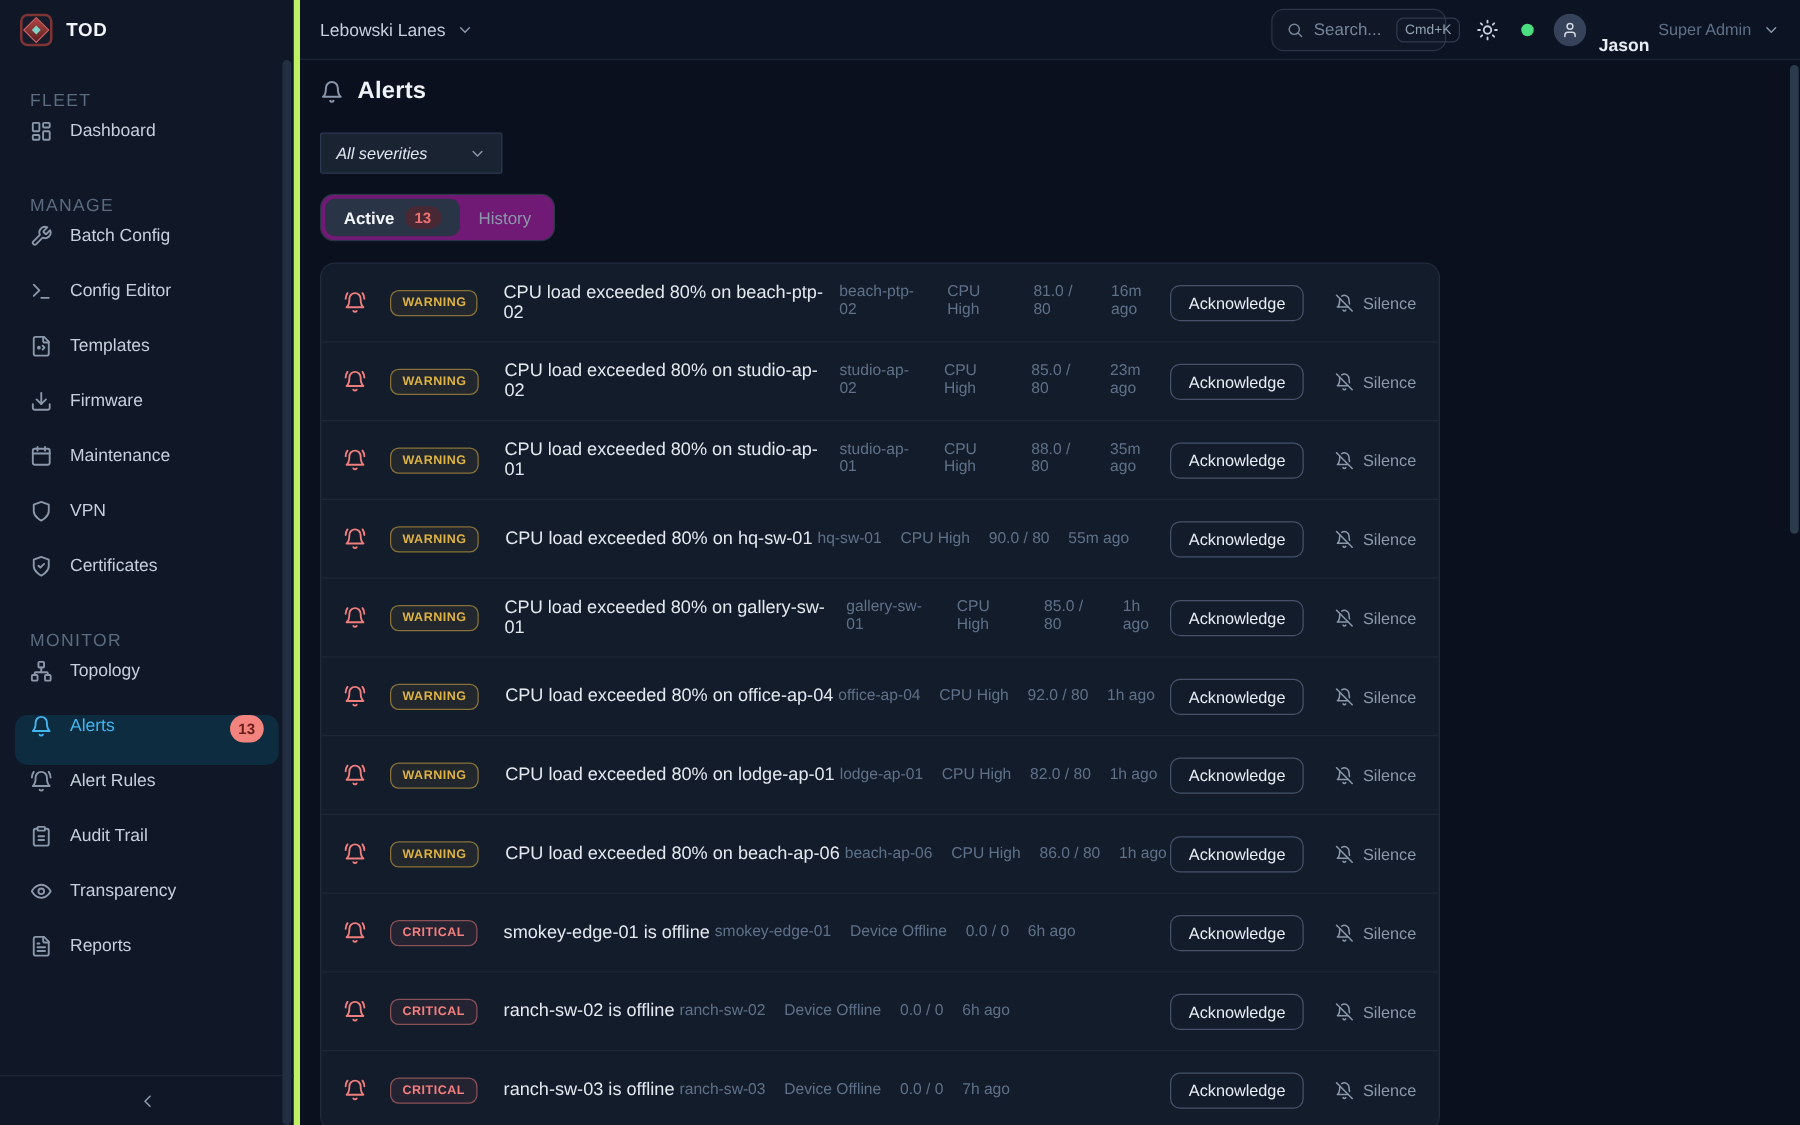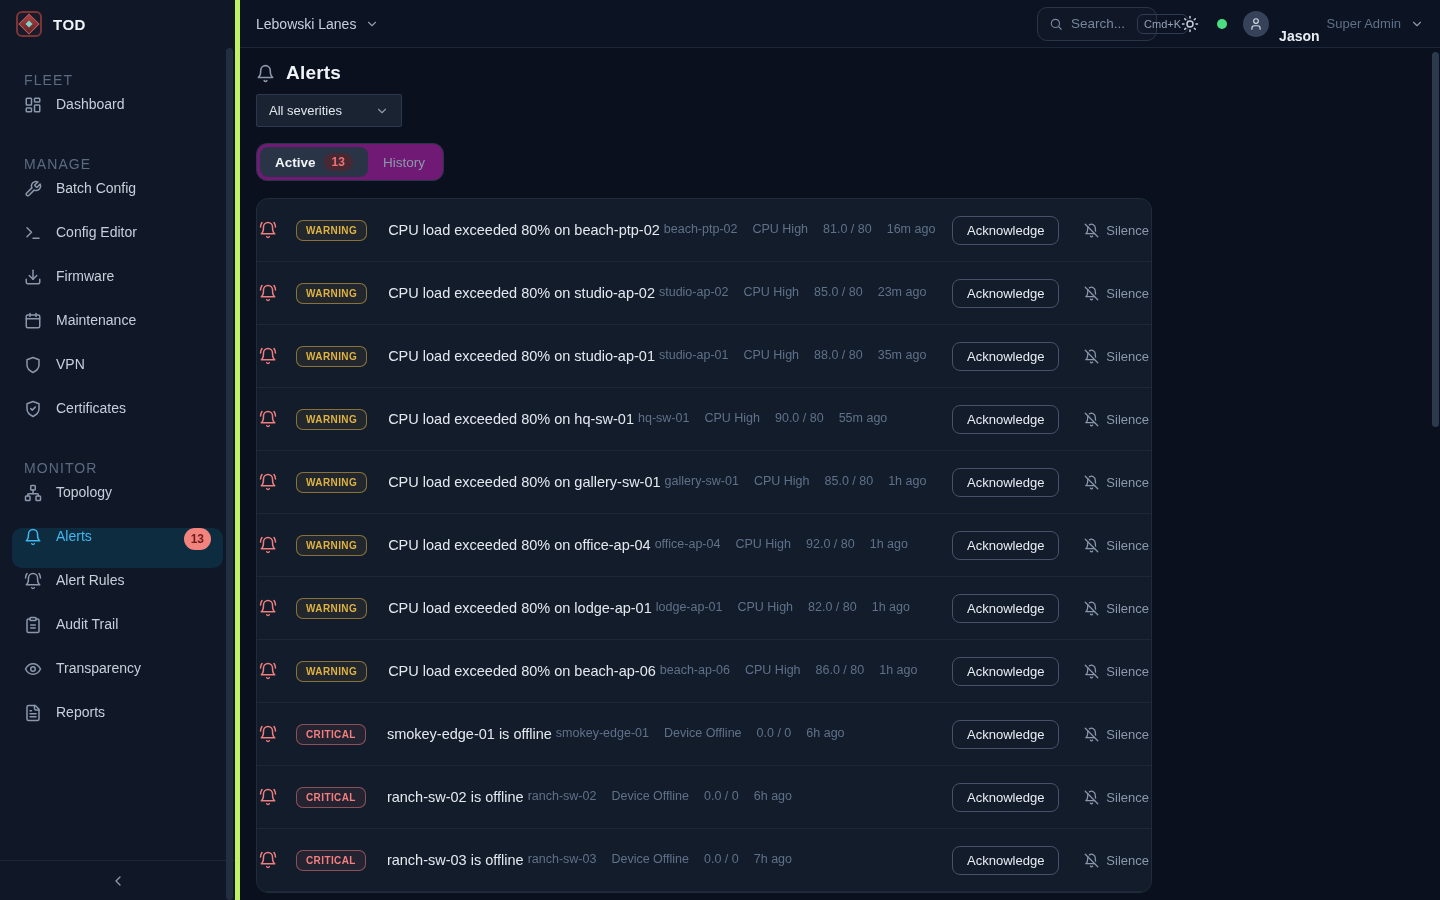--- a/index.html
+++ b/index.html
@@ -41,21 +41,21 @@
   .sidebar-scrollbar { position:absolute; top:48px; bottom:0; right:2px; width:7px;
           background:#222e41; border-radius:4px; }
 
   
   .main { flex:1; display:flex; flex-direction:column; position:relative; background:#0a101d; }
   .topbar { height:48px; display:flex; align-items:center; padding:0 16px;
           border-bottom:1px solid #1b2636; background:#0c1322; flex-shrink:0; }
   .org-selector { display:flex; align-items:center; gap:9px; font-size:14px; color:#c6d0dc; cursor:pointer; }
   .org-selector .icon { width:14px; height:14px; color:#8b98ab; }
   .topbar-spacer { flex:1; }
-  .search-box { width:120px; height:34px; border:1px solid #2a3648; border-radius:10px;
+  .search-box { width:140px; height:34px; border:1px solid #2a3648; border-radius:10px;
           display:flex; align-items:center; gap:8px; padding:0 8px 0 11px;
           background:rgba(255,255,255,.02); }
   .search-box .icon { width:14px; height:14px; color:#76869c; }
   .search-input { background:none; border:none; outline:none; width:58px; font-size:13.5px;
           color:#aebacb; font-family:inherit; }
   .search-input::placeholder { color:#76869c; }
   .kbd-hint { border:1px solid #2e3b50; border-radius:6px; font-size:11px; color:#93a1b5;
           padding:3px 6px; white-space:nowrap; }
   .theme-toggle { width:18px; height:18px; color:#c6d0dc; margin-left:24px; cursor:pointer; }
   .status-dot { width:10px; height:10px; border-radius:50%; background:#4ade80; margin-left:18px; }
@@ -64,37 +64,37 @@
   .avatar .icon { width:14px; height:14px; color:#d4dbe5; }
   .user-name { font-size:14px; font-weight:600; color:#e8edf3; margin-left:10px;margin-top:24px; }
   .user-role { font-size:13px; color:#5f7189; margin-left:7px; }
   .user-chevron { width:14px; height:14px; color:#8b98ab; margin-left:9px; cursor:pointer; }
 
   
   .content { flex:1; padding:14px 0 0 16px; position:relative; overflow:hidden; }
   .page-header { display:flex; align-items:center; gap:11px; }
   .page-header .icon { width:19px; height:19px; color:#8b98ab; }
   .page-title { font-size:19px; font-weight:700; color:#f0f4f9; letter-spacing:.2px; }
-  .severity-filter { margin-top:10px; width:146px; height:33px; background:#1a2332;
+  .severity-filter { margin-top:22px; width:146px; height:33px; background:#1a2332;
           border:1px solid #2c3850; border-radius:2px; display:flex; align-items:center;
-          justify-content:space-between; padding:0 12px; cursor:pointer; }
+          justify-content:space-between; padding:0 12px; cursor:pointer;font-style:italic; }
   .severity-filter-label { font-size:13px; color:#dfe6ee; }
   .severity-filter .icon { width:14px; height:14px; color:#8b98ab; }
   .tabs { margin-top:16px; display:inline-flex; background:#701a75; border:1px solid #2a3548;
           border-radius:11px; padding:3px; }
   .tab { display:flex; align-items:center; gap:8px; padding:6px 15px; border-radius:8px;
           font-size:13.5px; color:#8b98ab; cursor:pointer; }
   .tab.active { background:#2a3447; color:#f2f5f9; font-weight:700; }
   .tab-badge { background:#472833; color:#ee7272; font-size:12px; font-weight:700;
           border-radius:9px; padding:2px 8px; }
 
   
   .alert-panel { margin-top:17px; width:896px; background:#131c2b; border:1px solid #202b3c;
           border-radius:12px; overflow:hidden; }
-  .alert-row { height:63px; display:flex; align-items:center; padding:0 2px;
+  .alert-row { height:63px; display:flex; align-items:center; padding:0 18px;
           border-bottom:1px solid #1d2737; }
   .alert-bell { width:18px; height:18px; color:#ef7e7e; margin-right:19px; }
   .severity-badge { font-size:10px; font-weight:700; letter-spacing:.4px; border-radius:7px;
           padding:4px 9px; min-width:58px; text-align:center; margin-right:21px; }
   .severity-badge.warning { color:#dfb244; border:1px solid rgba(223,178,68,.55);
           background:rgba(223,178,68,.07); }
   .severity-badge.critical { color:#f47f7f; border:1px solid rgba(244,127,127,.5);
           background:rgba(244,127,127,.08); }
   .alert-text { display:flex; flex-direction:row; gap:4px; }
   .alert-title { font-size:14.5px; color:#e4e9f0; }
@@ -151,20 +151,32 @@
           <svg xmlns="http://www.w3.org/2000/svg" viewBox="0 0 24 24" fill="none" stroke="currentColor" stroke-width="2" stroke-linecap="round" stroke-linejoin="round">
             <polyline points="4 17 10 11 4 5"></polyline>
             <line x1="12" y1="19" x2="20" y2="19"></line>
           </svg>
         </span>
         <span>Config Editor</span>
 
       </div>
 
 
+      <div class="nav-item">
+        <span class="icon">
+          <svg xmlns="http://www.w3.org/2000/svg" viewBox="0 0 24 24" fill="none" stroke="currentColor" stroke-width="2" stroke-linecap="round" stroke-linejoin="round">
+            <path d="M15 2H6a2 2 0 0 0-2 2v16a2 2 0 0 0 2 2h12a2 2 0 0 0 2-2V7Z"></path>
+            <path d="M14 2v4a2 2 0 0 0 2 2h4"></path>
+            <circle cx="9.5" cy="13.5" r="1"></circle>
+            <path d="m13.5 11.5 2 2-2 2"></path>
+          </svg>
+        </span>
+        <span>Templates</span>
+
+      </div>
 
       <div class="nav-item">
         <span class="icon">
           <svg xmlns="http://www.w3.org/2000/svg" viewBox="0 0 24 24" fill="none" stroke="currentColor" stroke-width="2" stroke-linecap="round" stroke-linejoin="round">
             <path d="M21 15v4a2 2 0 0 1-2 2H5a2 2 0 0 1-2-2v-4"></path>
             <polyline points="7 10 12 15 17 10"></polyline>
             <line x1="12" y1="15" x2="12" y2="3"></line>
           </svg>
         </span>
         <span>Firmware</span>

